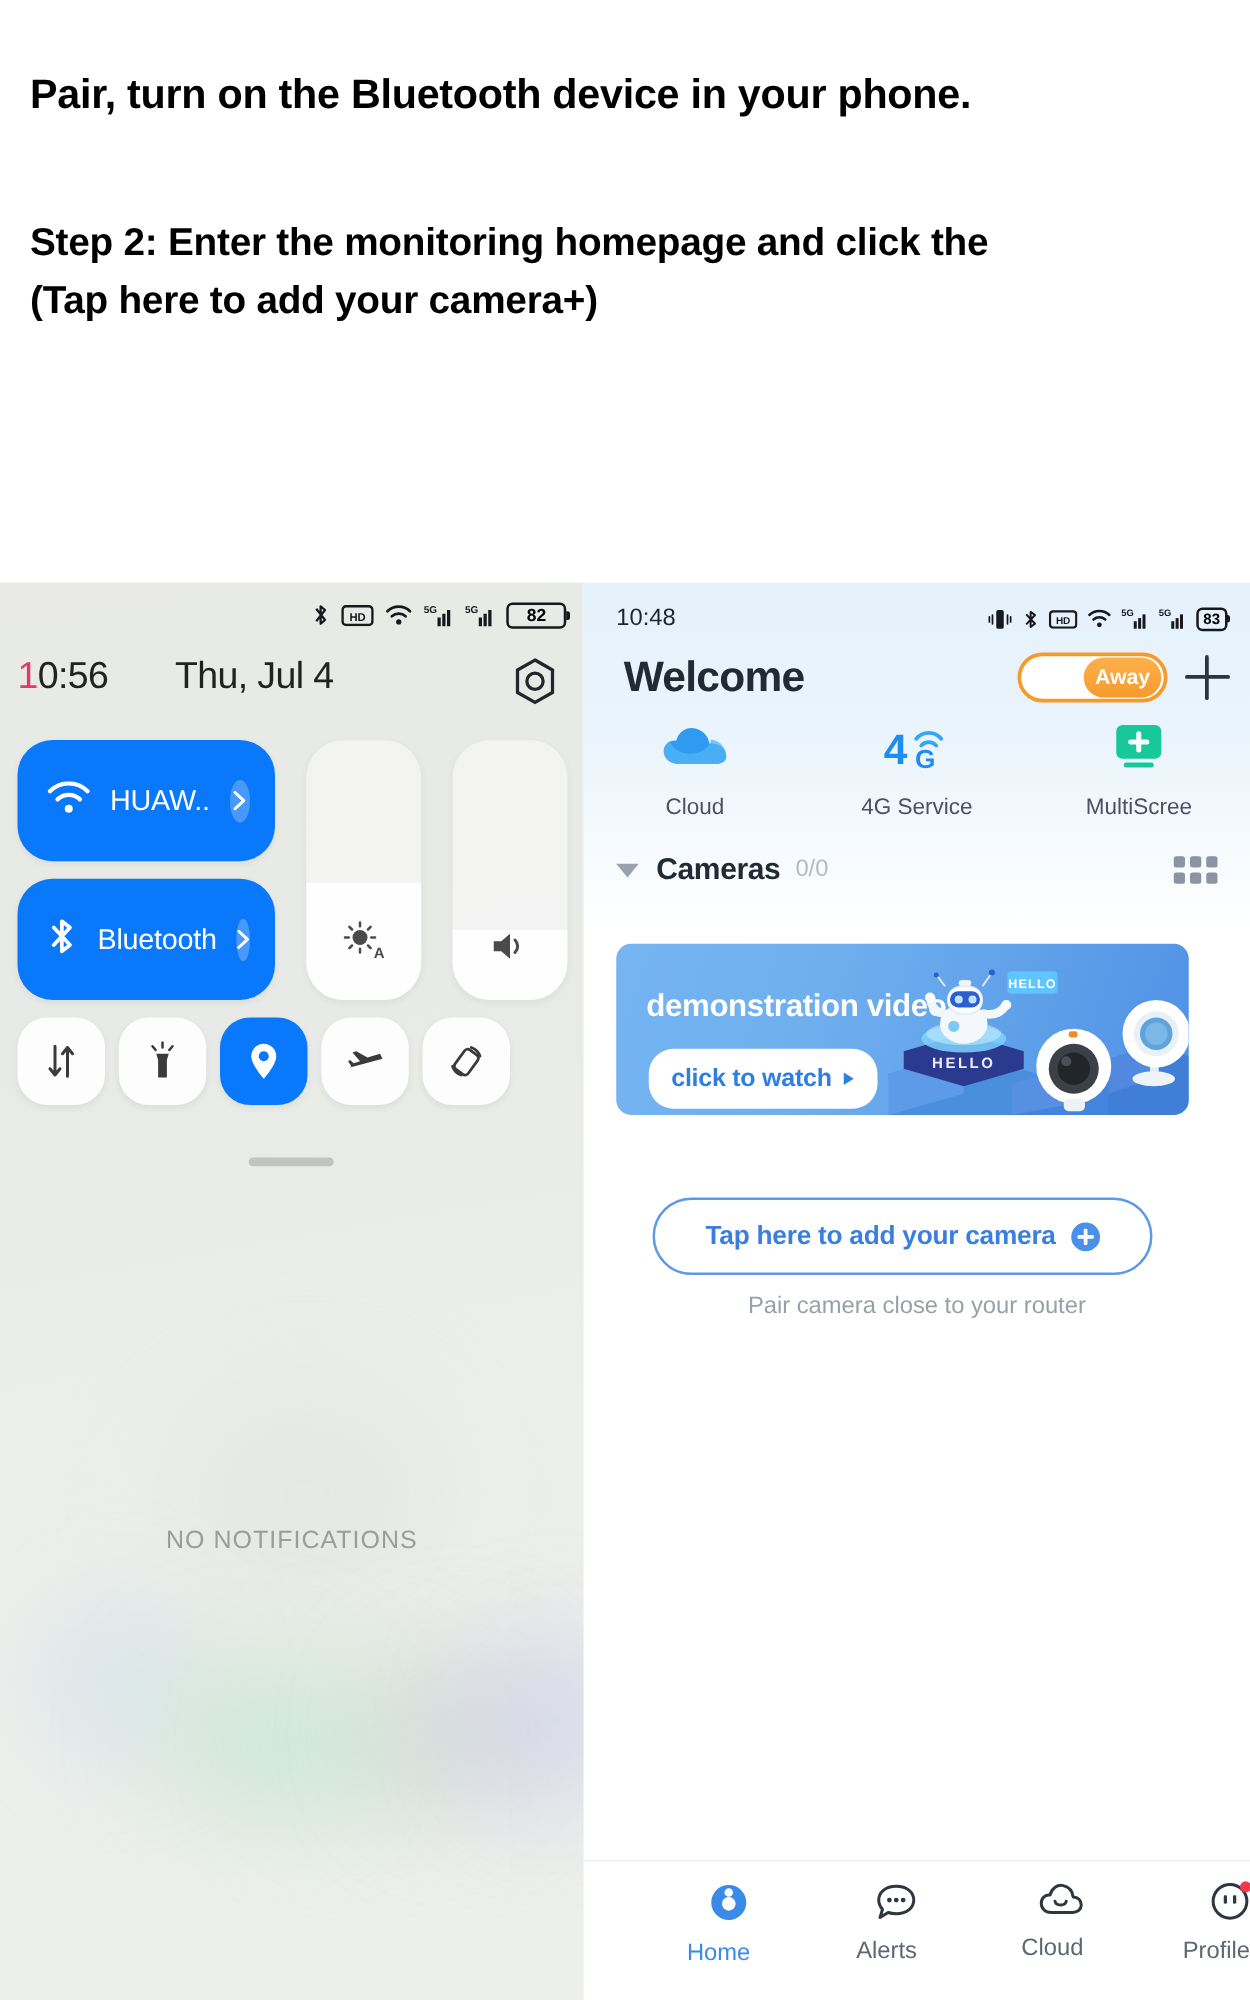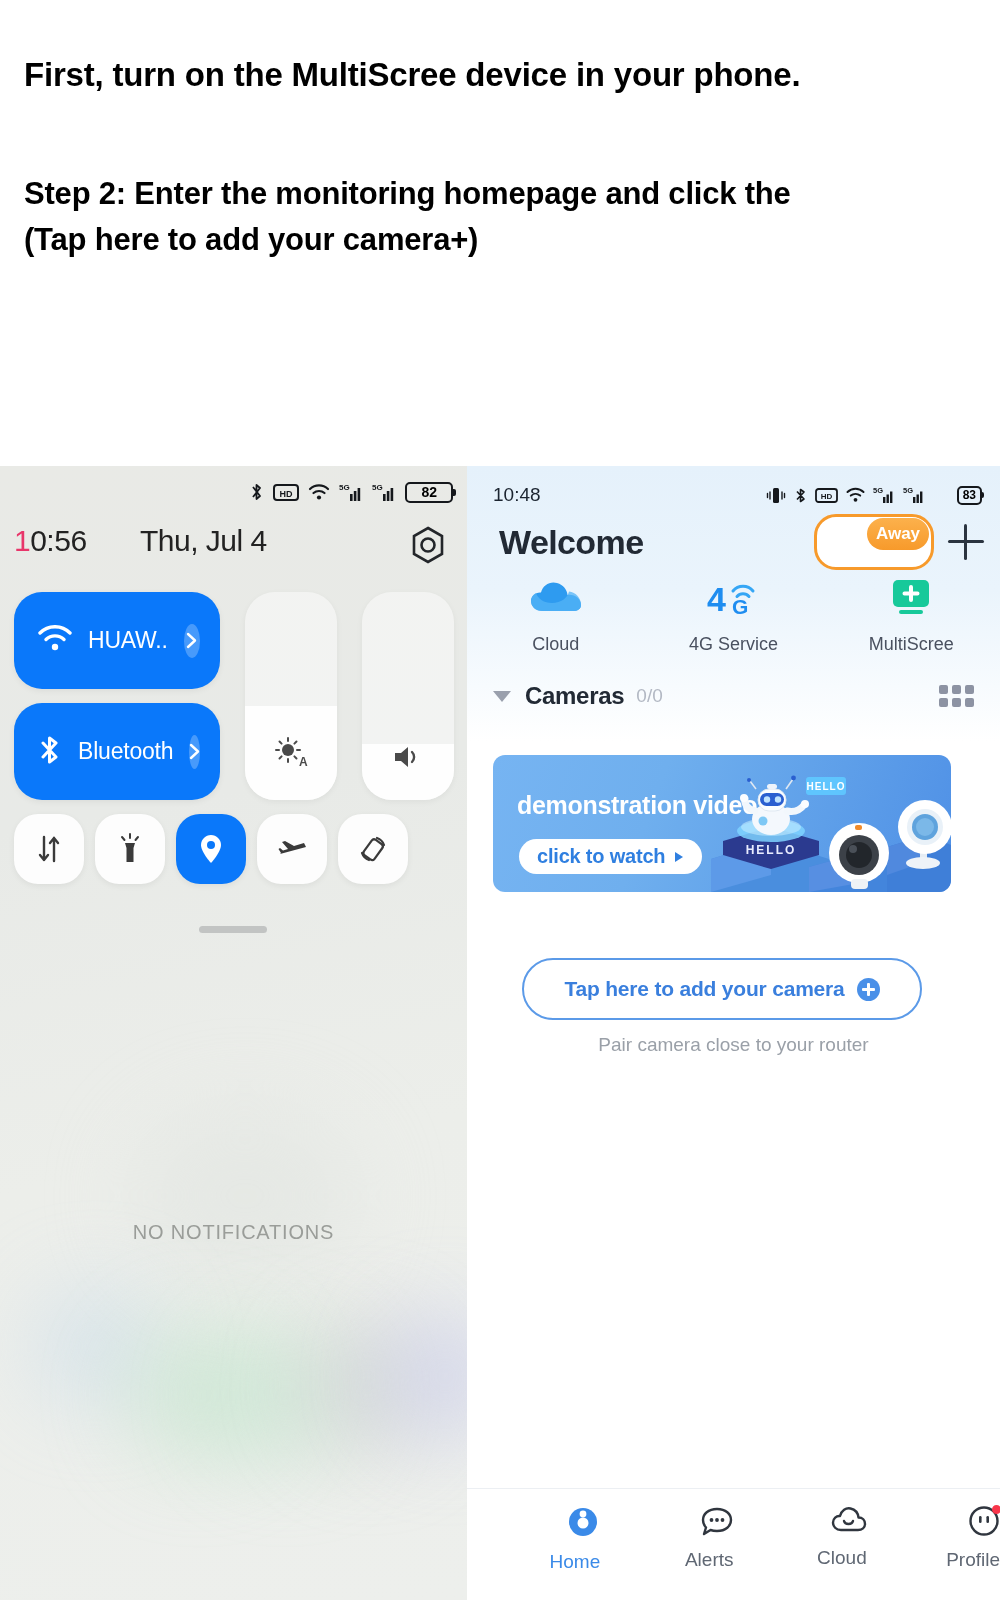--- a/index.html
+++ b/index.html
@@ -102,28 +102,28 @@
     background: linear-gradient(180deg,#e5f1fb 0%, #eaf4fc 45%, #f7fbfe 80%, #ffffff 100%);
   }
   .r-statusbar {
     position:absolute; left:0; top: 16px; width: 533px; height: 26px;
     display:flex; align-items:center; padding: 0 18px 0 26px;
   }
   .r-time { font-size: 19px; color:#1b2430; font-weight: 500; }
   .r-sicons { margin-left:auto; display:flex; align-items:center; gap: 8px; }
   .r-batt {
     border: 2px solid #15181c; border-radius: 5px; padding: 0 4px;
-    font-size: 12px; font-weight: 600; line-height: 15px; position:relative;margin-left:24px;
+    font-size: 12px; font-weight: 600; line-height: 15px; position:relative;
   }
   .r-batt::after { content:""; position:absolute; right:-4px; top:4px; width:3px; height:6px; background:#15181c; border-radius:0 2px 2px 0; }
 
   .r-titlerow { position:absolute; left:0; top: 48px; width: 533px; height: 56px; display:flex; align-items:center; padding: 0 16px 0 32px; }
   .r-title { font-size: 34px; font-weight: bold; color:#222a35; letter-spacing:-.6px; }
   .away-toggle {
-    margin-left:auto; width: 120px; height: 56px; border-radius: 22px;
+    margin-left:auto; width: 120px; height: 40px; border-radius: 22px;
     border: 3px solid #f79a2b; background:#fff; position:relative; display:flex; align-items:center;
   }
   .away-knob {
     position:absolute; right: 2px; top: 1px; width: 62px; height: 32px; border-radius: 18px;
     background: linear-gradient(180deg,#fcb14c,#f79a2b);
     display:flex; align-items:center; justify-content:center;
     color:#fff; font-size: 17px; font-weight: bold;
   }
   .plus-btn { margin-left: 14px; width: 36px; height: 36px; position:relative; }
   .plus-btn::before, .plus-btn::after { content:""; position:absolute; background:#2b3440; border-radius:2px; }
@@ -141,21 +141,21 @@
   .grid-ico { margin-left:auto; display:grid; grid-template-columns: repeat(3, 9px); gap: 4px; }
   .grid-ico i { width:9px;height:9px;background:#8d93a3;border-radius:2px; display:block; }
 
   .banner {
     position:absolute; left: 26px; top: 289px; width: 458px; height: 137px; border-radius: 12px;
     background: linear-gradient(110deg,#76b4f2 0%, #6fafee 35%, #5e9fe9 70%, #4f90e6 100%);
     overflow:hidden;
   }
   .banner-title { position:absolute; left: 24px; top: 36px; font-size: 25px; font-weight: bold; color:#fff; letter-spacing:-.3px; }
   .watch-btn {
-    position:absolute; left: 26px; top: 84px; height: 35px; border-radius: 20px; background:#fff;
+    position:absolute; left: 26px; top: 84px; height: 48px; border-radius: 20px; background:#fff;
     display:flex; align-items:center; gap: 9px; padding: 0 18px;
   }
   .watch-btn span { color:#2f7fe0; font-size: 20px; font-weight: bold; letter-spacing:-.2px; }
   .art { position:absolute; right:0; top:0; width: 250px; height: 137px; }
 
   .add-btn {
     position:absolute; left: 55px; top: 492px; width: 400px; height: 62px; border-radius: 32px;
     border: 2px solid #5b9ae8; background:#fff;
     display:flex; align-items:center; justify-content:center; gap: 12px;
   }
@@ -174,21 +174,21 @@
   .nav-label { font-size: 19px; color:#5f6773; }
   .nav-item.active .nav-label { color:#3a8ae8; }
   .dot-badge { position:absolute; width: 9px; height: 9px; border-radius:50%; background:#f8354a; }
 </style>
 </head>
 <body>
 
 <div class="page">
 
   <div class="instructions">
-    <div class="instr-line instr-1">First, turn on the MultiScree device in your phone.</div>
+    <div class="instr-line instr-1">Pair, turn on the Bluetooth device in your phone.</div>
     <div class="instr-line instr-2">Step 2: Enter the monitoring homepage and click the</div>
     <div class="instr-line instr-3">(Tap here to add your camera+)</div>
   </div>
 
   <div class="phones">
 
     <div class="phone-left">
       <div class="blur-blob bb6"></div>
       <div class="blur-blob bb1"></div>
       <div class="blur-blob bb2"></div>

